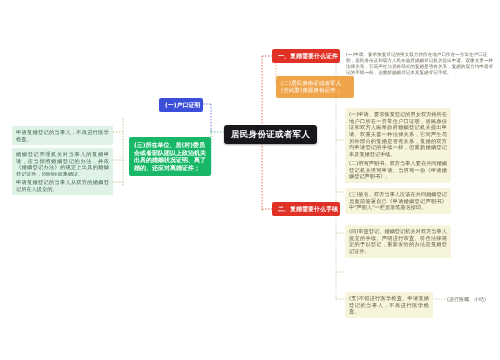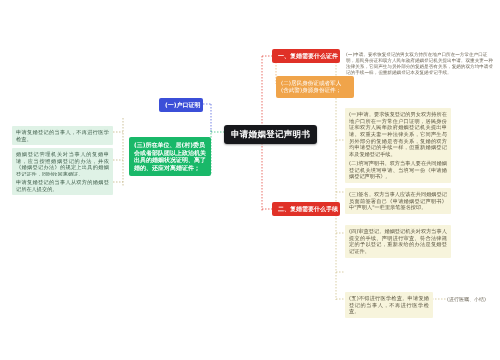--- a/index.html
+++ b/index.html
@@ -135,21 +135,21 @@
     <line x1="336" y1="56" x2="336" y2="300" stroke="#c9b97e" stroke-width="0.7" stroke-dasharray="1.5,1.5"></line>
     <line x1="318" y1="56" x2="336" y2="56" stroke="#c9b97e" stroke-width="0.7" stroke-dasharray="1.5,1.5"></line>
     <line x1="336" y1="140" x2="345" y2="140" stroke="#c9b97e" stroke-width="0.7" stroke-dasharray="1.5,1.5"></line>
     <line x1="336" y1="192" x2="345" y2="192" stroke="#c9b97e" stroke-width="0.7" stroke-dasharray="1.5,1.5"></line>
     <line x1="336" y1="233" x2="345" y2="233" stroke="#c9b97e" stroke-width="0.7" stroke-dasharray="1.5,1.5"></line>
     <line x1="336" y1="272" x2="345" y2="272" stroke="#c9b97e" stroke-width="0.7" stroke-dasharray="1.5,1.5"></line>
     <line x1="336" y1="299" x2="345" y2="299" stroke="#c9b97e" stroke-width="0.7" stroke-dasharray="1.5,1.5"></line>
     <line x1="432" y1="299" x2="446" y2="299" stroke="#c9b97e" stroke-width="0.7" stroke-dasharray="1.5,1.5"></line>
   </svg>
 
-  <div class="node title-node" style="left:224px; top:125px;">申请婚姻登记声明书</div>
+  <div class="node title-node" style="left:224px; top:125px;">居民身份证或者军人</div>
 
   <div class="node branch-blue" style="left:159px; top:98px; width:44px;">(一)户口证明</div>
 
   <div class="node branch-green" style="left:129px; top:137px; width:82px;">(三)所在单位、居(村)委员会或者部队团以上政治机关出具的婚姻状况证明、离了婚的、还应对离婚证件；</div>
 
   <div class="node branch-red" style="left:272px; top:49px; width:68px;">一、复婚需要什么证件</div>
 
   <div class="node branch-red" style="left:272px; top:202px; width:68px;">二、复婚需要什么手续</div>
 
   <div class="node branch-orange" style="left:276px; top:76px; width:78px;">(二)居民身份证或者军人(含武警)身源身份证件；</div>

